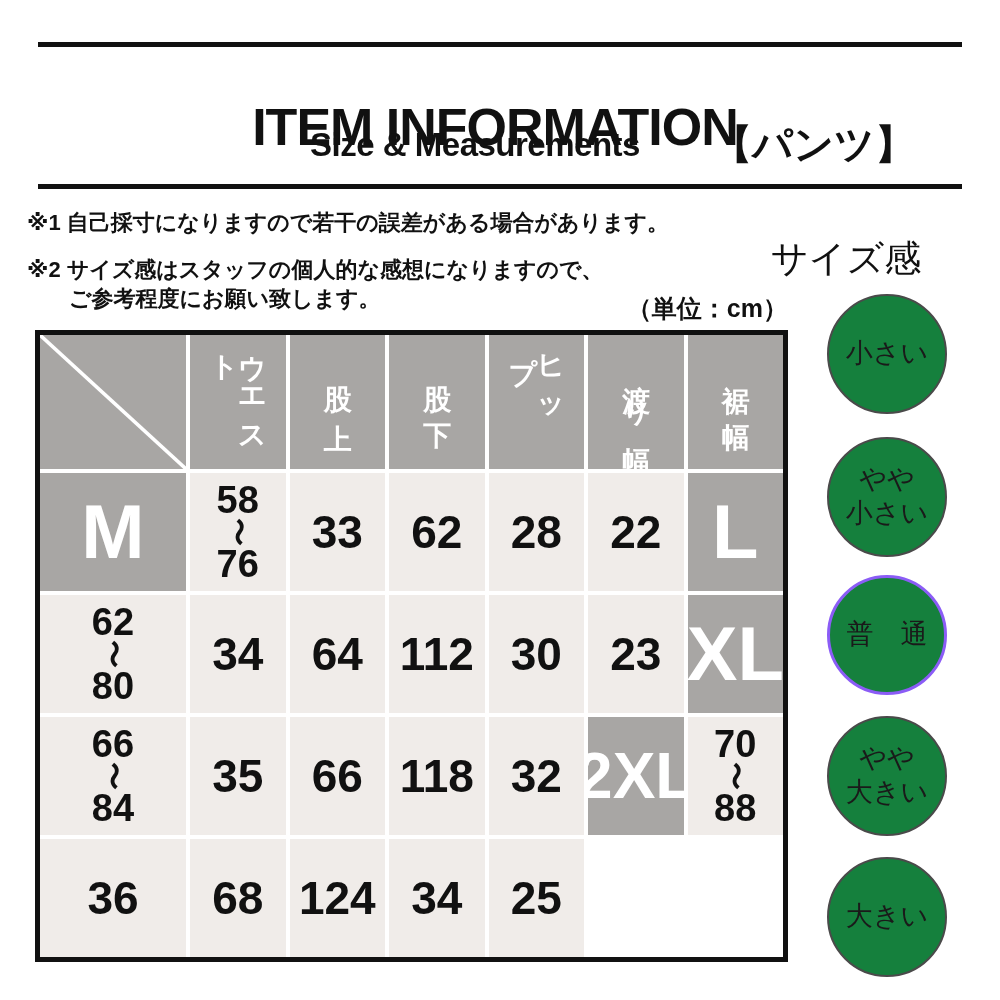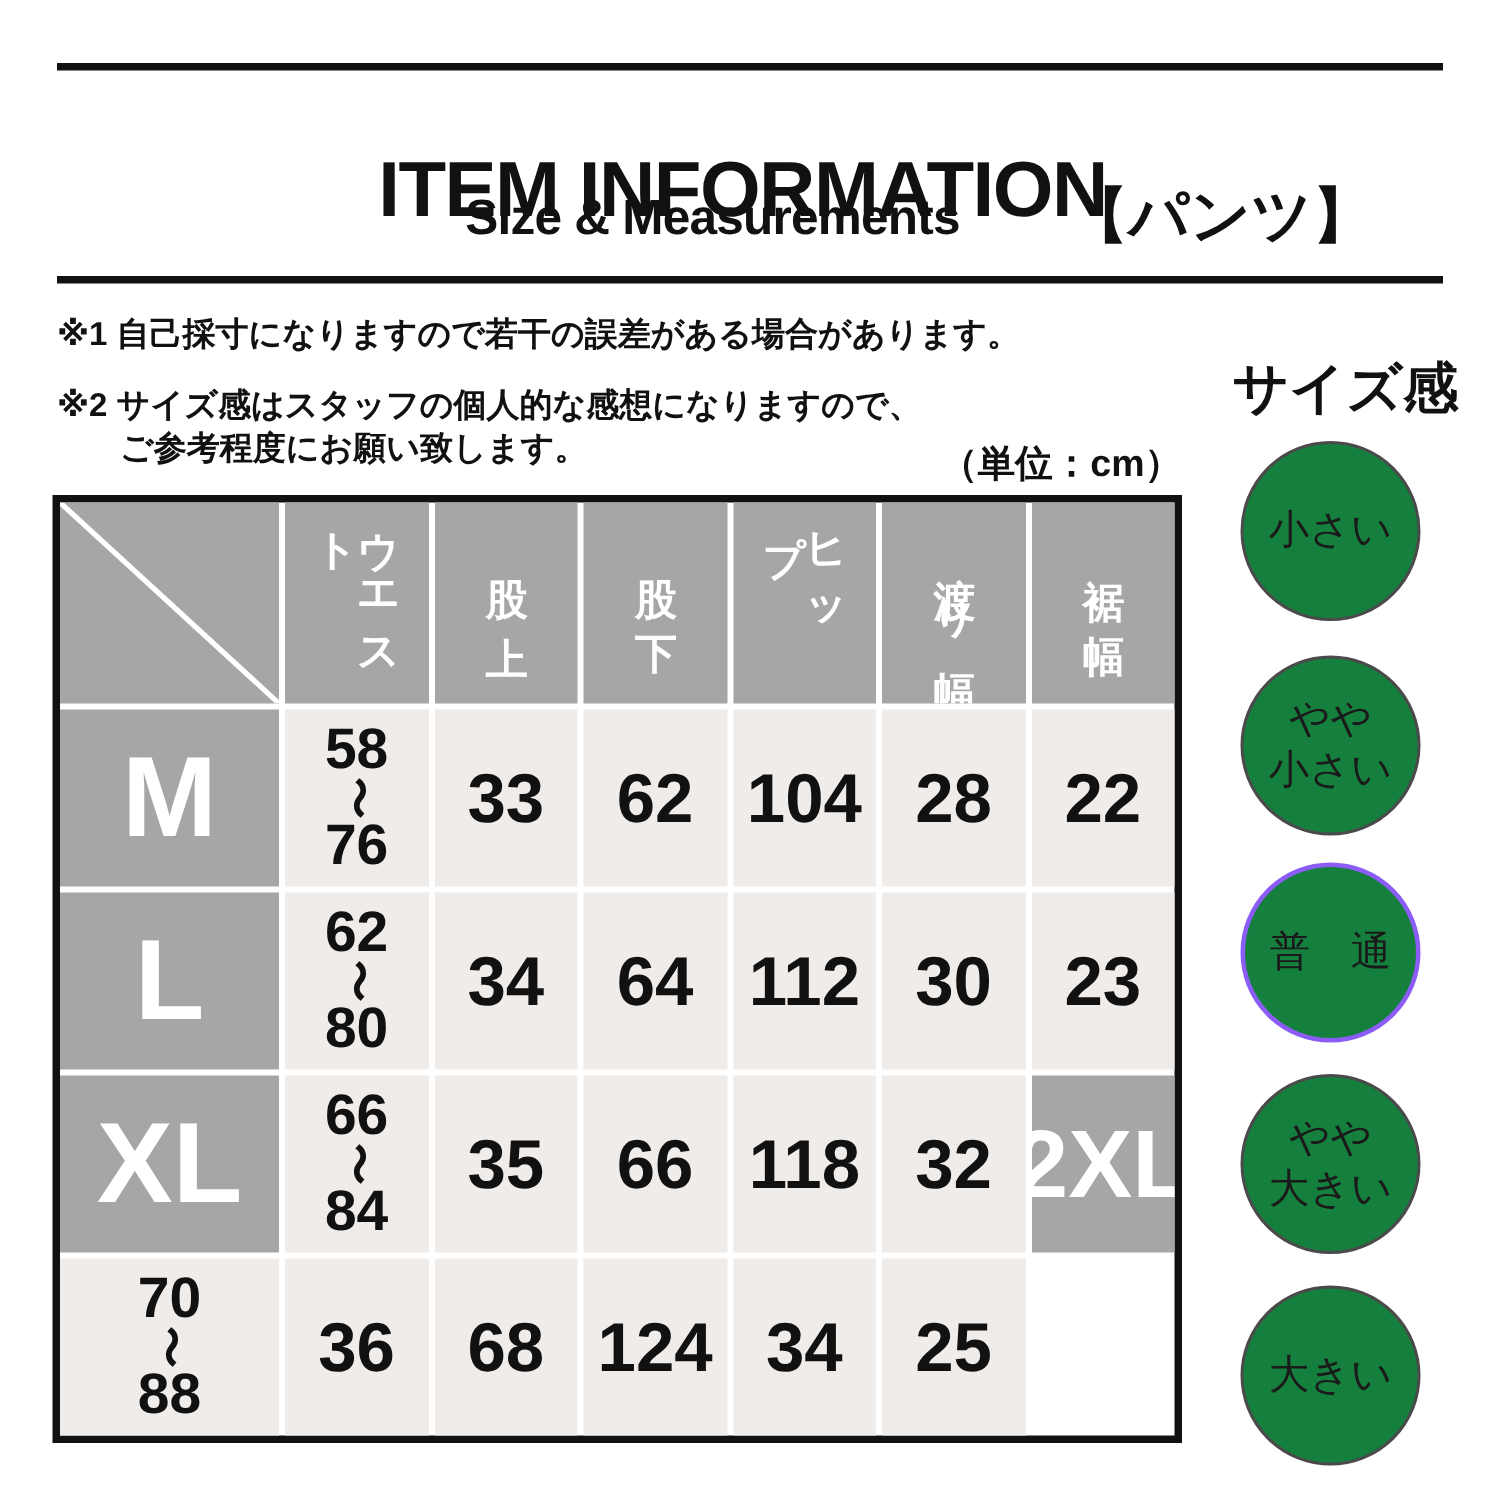--- a/index.html
+++ b/index.html
@@ -18,29 +18,29 @@
   }
   .page-subtitle{
     position:absolute;top:128px;left:0;width:950px;text-align:center;
     font-size:33px;font-weight:700;letter-spacing:-0.5px;line-height:1;color:#111;
   }
   .category{
     position:absolute;top:124px;right:85px;
     font-size:40px;font-weight:800;line-height:1;color:#111;
   }
 
-  .notes{position:absolute;left:38px;top:208px;font-size:22px;font-weight:700;line-height:1.35;color:#111;}
+  .notes{position:absolute;left:27px;top:208px;font-size:22px;font-weight:700;line-height:1.35;color:#111;}
   .note2{margin-top:17px;}
   .note2-cont{padding-left:42px;}
   .unit{position:absolute;right:212px;top:292px;font-size:25px;font-weight:700;color:#111;}
 
   
   .feel-heading{
-    position:absolute;left:797px;top:234px;width:200px;text-align:center;
-    font-size:37px;font-weight:700;color:#111;
+    position:absolute;left:746px;top:234px;width:200px;text-align:center;
+    font-size:37px;font-weight:400;color:#111;
   }
   .feel-circle{
     position:absolute;left:827px;width:120px;height:120px;box-sizing:border-box;
     border:2px solid #4a4a4a;border-radius:50%;background:#15803d;
     display:flex;flex-direction:column;align-items:center;justify-content:center;
     font-size:27px;font-weight:500;line-height:1.25;color:#1a1a1a;text-align:center;
   }
   .feel-circle.selected{border:3px solid #8b5cf6;}
   .pos1{top:294px}.pos2{top:437px}.pos3{top:575px}.pos4{top:716px}.pos5{top:857px}
 
@@ -137,21 +137,20 @@
     </div>
 
   <div class="cell gray sizelab">M</div>
   <div class="cell data waist">
     <span>58</span>
     <span class="wave">〜</span>
     <span>76</span>
   </div>
   <div class="cell data num">33</div>
   <div class="cell data num">62</div>
-  <div class="cell data num">104</div>
   <div class="cell data num">28</div>
   <div class="cell data num">22</div>
 
   <div class="cell gray sizelab">L</div>
   <div class="cell data waist">
     <span>62</span>
     <span class="wave">〜</span>
     <span>80</span>
   </div>
   <div class="cell data num">34</div>

